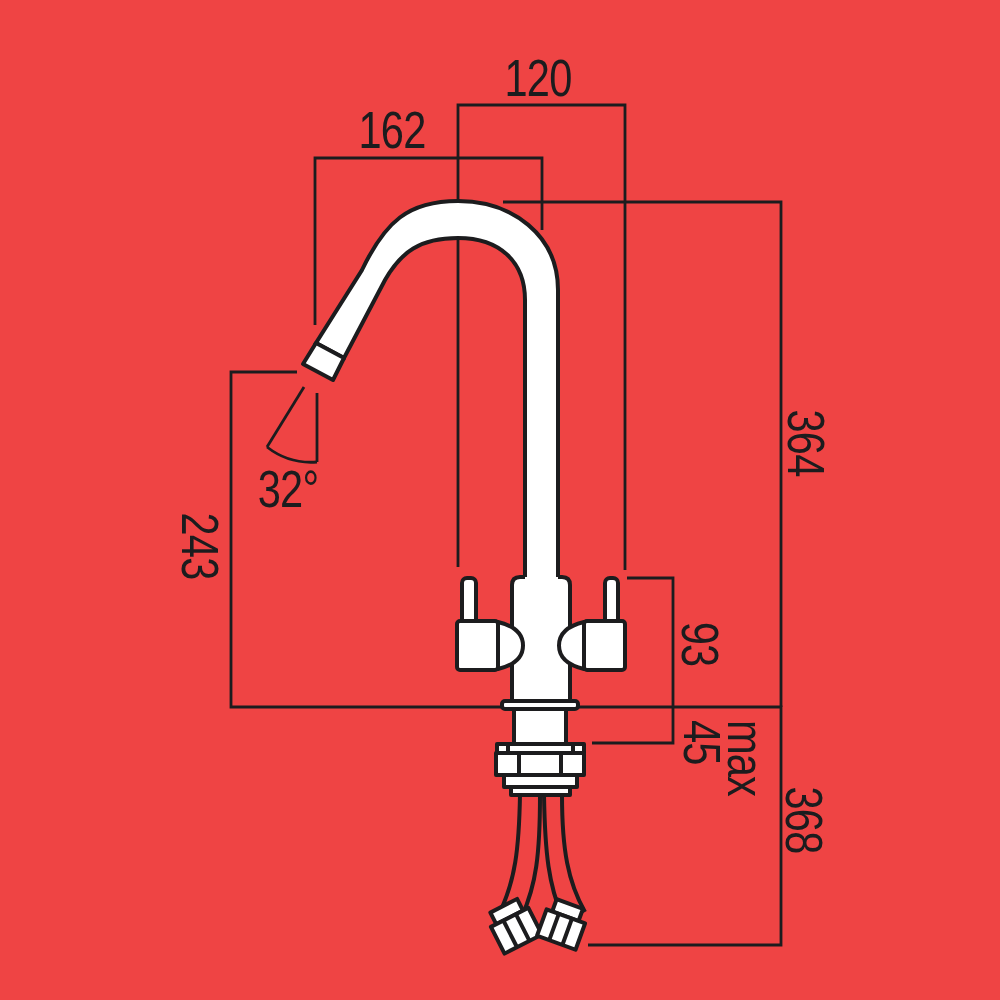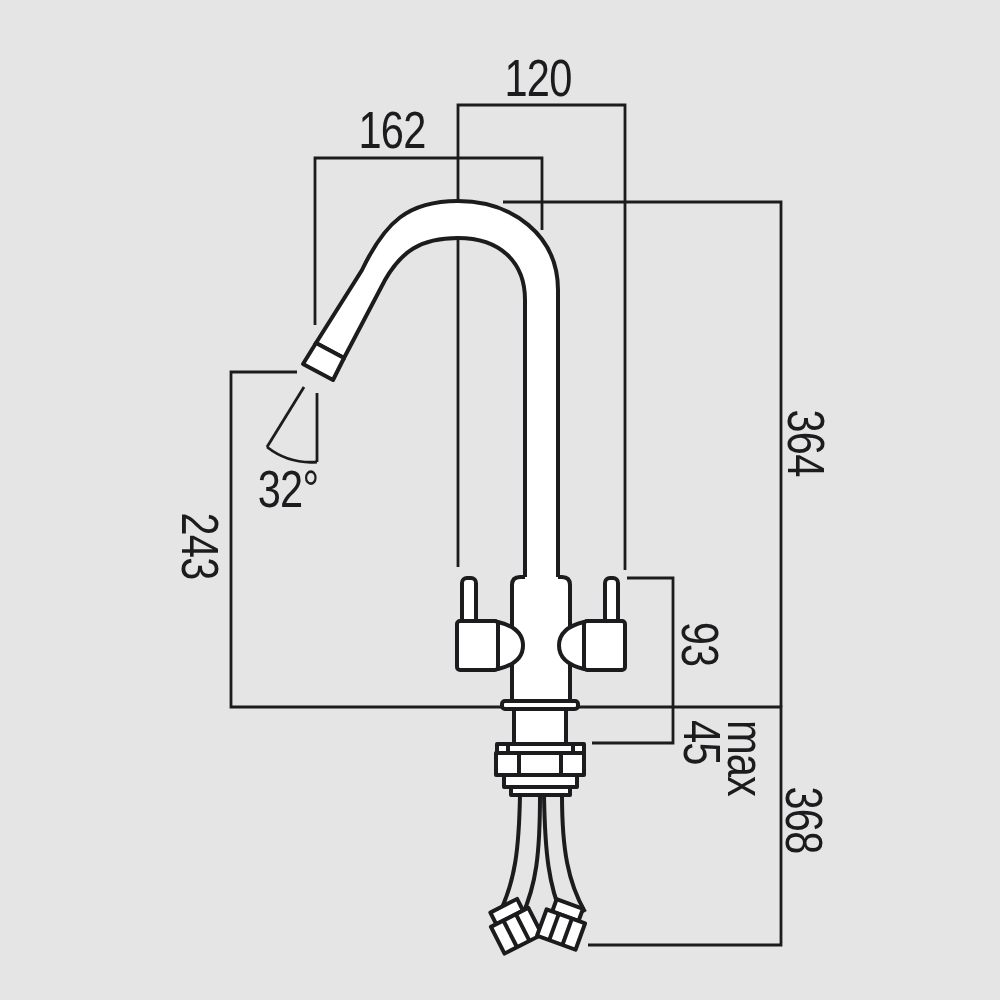--- a/index.html
+++ b/index.html
@@ -1,17 +1,17 @@
 <!DOCTYPE html>
 <html><head>
 <meta charset="utf-8">
 <style>
   html,body { margin:0; padding:0; background:#ffffff; }
   .canvas {
-    position:relative; width:1000px; height:1000px; background:#e5e5e5;
+    position:relative; width:1000px; height:1000px; background:#ef4444;
     font-family:"Liberation Sans", sans-serif; overflow:hidden;
   }
   .canvas svg { position:absolute; left:0; top:0; }
   .dim {
     position:absolute;
     font-size:52px;
     color:#1c1c1e;
     letter-spacing:-1px;
     white-space:nowrap;
     line-height:0.85;

